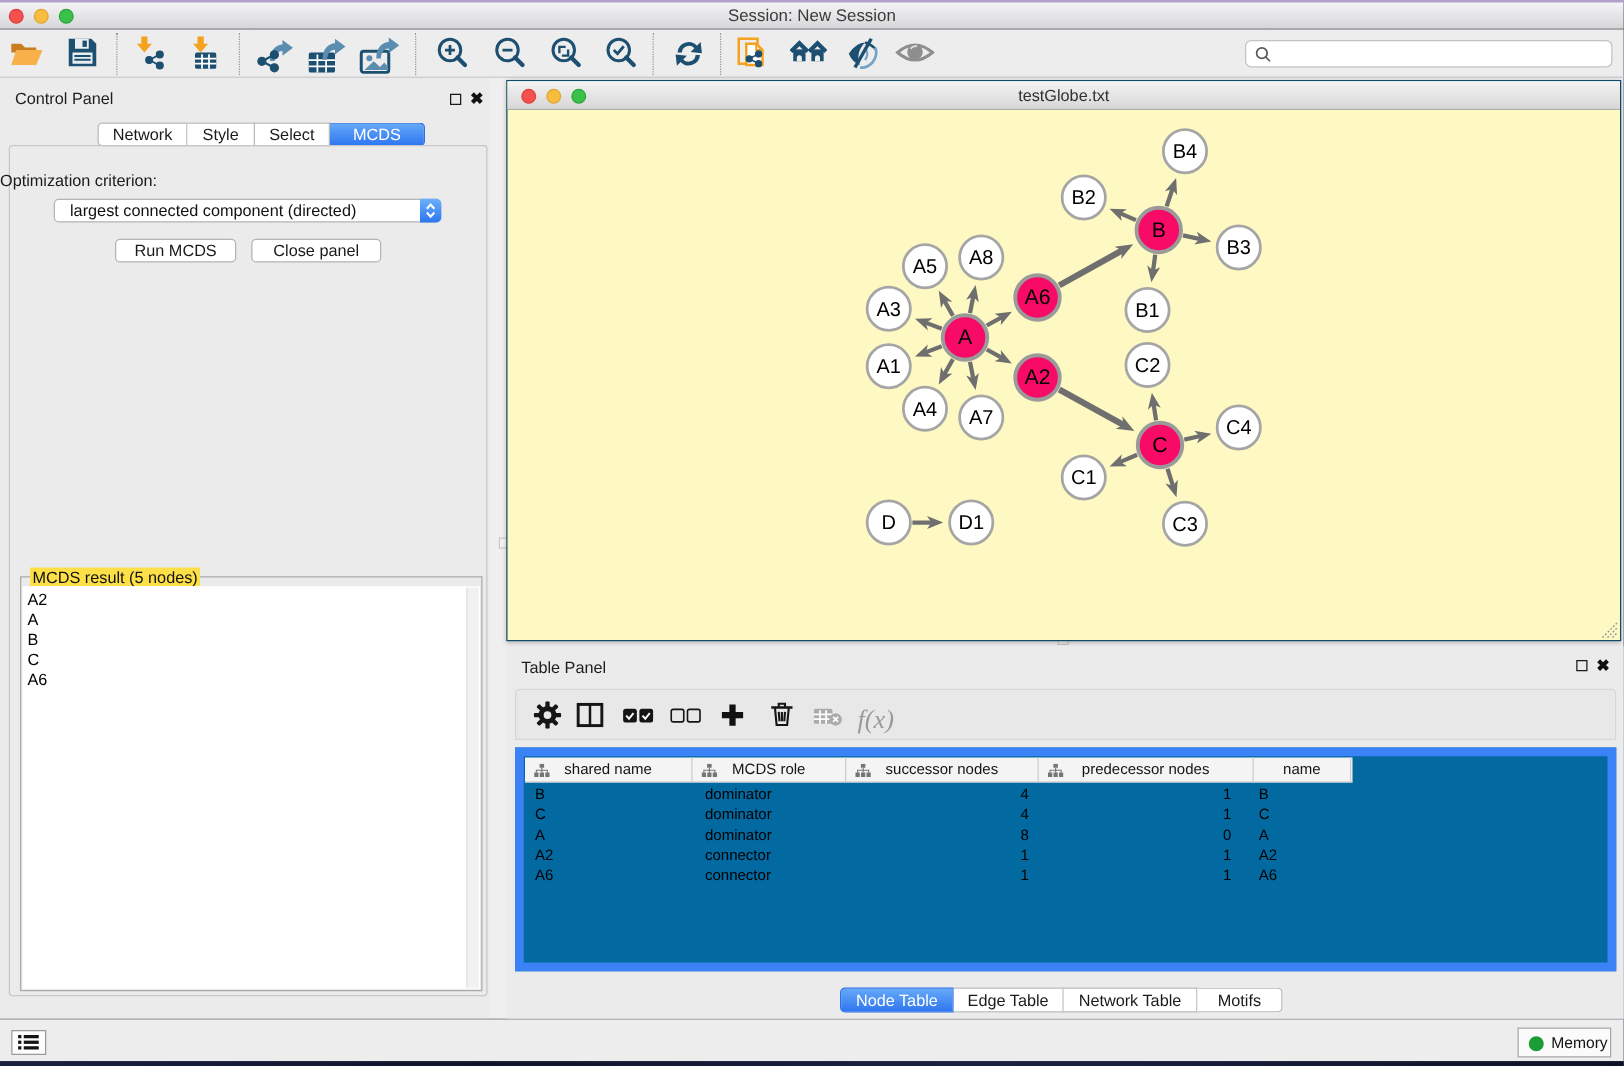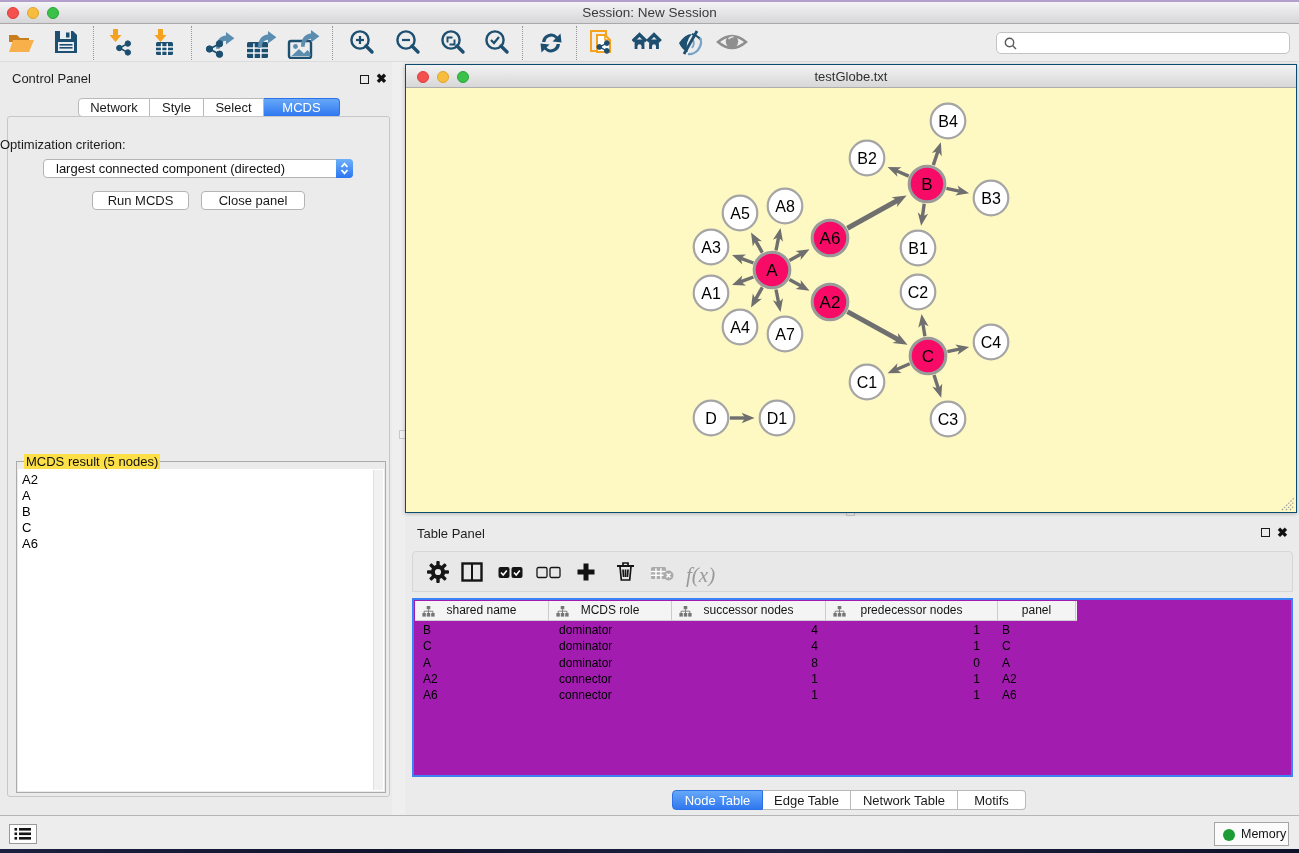--- a/index.html
+++ b/index.html
@@ -33,21 +33,21 @@
 #mcdslegend{position:absolute;left:7px;top:-8px;background:#fde047;font-size:13px;color:#111;padding:0 2px}
 #mcdslist{position:absolute;left:1px;top:7px;width:366px;height:322px;background:#fff;font-size:13px;color:#000;padding:3px 0 0 4px;line-height:16px}
 #mcdsscroll{position:absolute;right:2px;top:8px;width:10px;height:320px;background:#f1f1f1;border-left:1px solid #e0e0e0}
 #desktop{left:392px;top:62px;width:907px;height:753px;background:#efefef}
 #netwin{left:405px;top:64px;width:892px;height:449px;background:#fef9c3;border:1px solid #0c4a6e;box-shadow:0 1px 4px rgba(0,0,0,.25)}
 #nettitle{left:0;top:0;width:100%;height:23px;background:linear-gradient(#f3f3f3,#d7d7d7);border-bottom:1px solid #aeaeae}
 #netname{width:100%;text-align:center;top:4px;font-size:13px;color:#303030}
 #tpanel{left:405px;top:517px;width:894px;height:298px;background:#ebebeb}
 #tptitle{left:12px;top:9px;font-size:13px;color:#1e1e1e}
 #ttoolbar{left:7px;top:34px;width:881px;height:41px;background:#e8e8e8;border:1px solid #d6d6d6;border-radius:4px 4px 0 0}
-#tscroll{left:7px;top:81px;width:881px;height:179px;background:#a21caf;border:2px solid #3b82f6}
+#tscroll{left:7px;top:81px;width:881px;height:179px;background:#0369a1;border:7px solid #3b82f6}
 #thead{left:1px;top:1px;width:662px;height:20px;background:#f4f4f4;border-bottom:1px solid #cfcfcf;position:absolute}
 .hcol{position:absolute;top:0;height:20px;border-right:1px solid #cbcbcb;font-size:12px;color:#141414;text-align:center;line-height:19px}
 .trow{position:absolute;font-size:12px;color:#000;height:16px;line-height:16px}
 .cell{position:absolute;top:0}
 .num{text-align:right}
 #footer{left:0;top:815px;width:1299px;height:34px;background:#ededed;border-top:1px solid #b5b5b5}
 #hambtn{position:absolute;left:9px;top:8px;width:28px;height:20px;background:#fdfdfd;border:1px solid #9a9a9a}
 #membtn{position:absolute;left:1214px;top:6px;width:75px;height:24px;background:#fbfbfb;border:1px solid #a5a5a5;font-size:12.5px;color:#111;line-height:23px;text-align:left;padding-left:26px}
 #memdot{position:absolute;left:8px;top:5.5px;width:12px;height:12px;border-radius:50%;background:#1b9c35}
 #strip{left:0;top:849px;width:1299px;height:4px;background:linear-gradient(90deg,#1b2040,#10142c 30%,#1d2242 60%,#0e1228)}
@@ -432,21 +432,21 @@
 <g fill="#757575">
               <rect x="4.7" y="0" width="3.6" height="3.2"></rect>
 <rect x="0.4" y="7" width="3.4" height="3.6"></rect>
               <rect x="4.8" y="7" width="3.4" height="3.6"></rect>
               <rect x="9.2" y="7" width="3.4" height="3.6"></rect>
             </g>
 <g stroke="#757575" stroke-width="0.9" fill="none">
               <path d="M6.5 3.2 v2 M2.1 7 v-1.8 h8.8 v1.8 M6.5 5.2 v1.8"></path>
             </g>
           </svg>predecessor nodes</div>
-        <div class="hcol" style="left:583px;width:78px">panel</div>
+        <div class="hcol" style="left:583px;width:78px">name</div>
       </div>
       <div class="trow" style="left:0;top:22.0px;width:660px">
 <span class="cell" style="left:9px">B</span>
         <span class="cell" style="left:145px">dominator</span>
 <span class="cell num" style="left:259px;width:145px">4</span>
         <span class="cell num" style="left:413px;width:153px">1</span>
 <span class="cell" style="left:588px">B</span>
       </div>
       <div class="trow" style="left:0;top:38.3px;width:660px">
 <span class="cell" style="left:9px">C</span>

